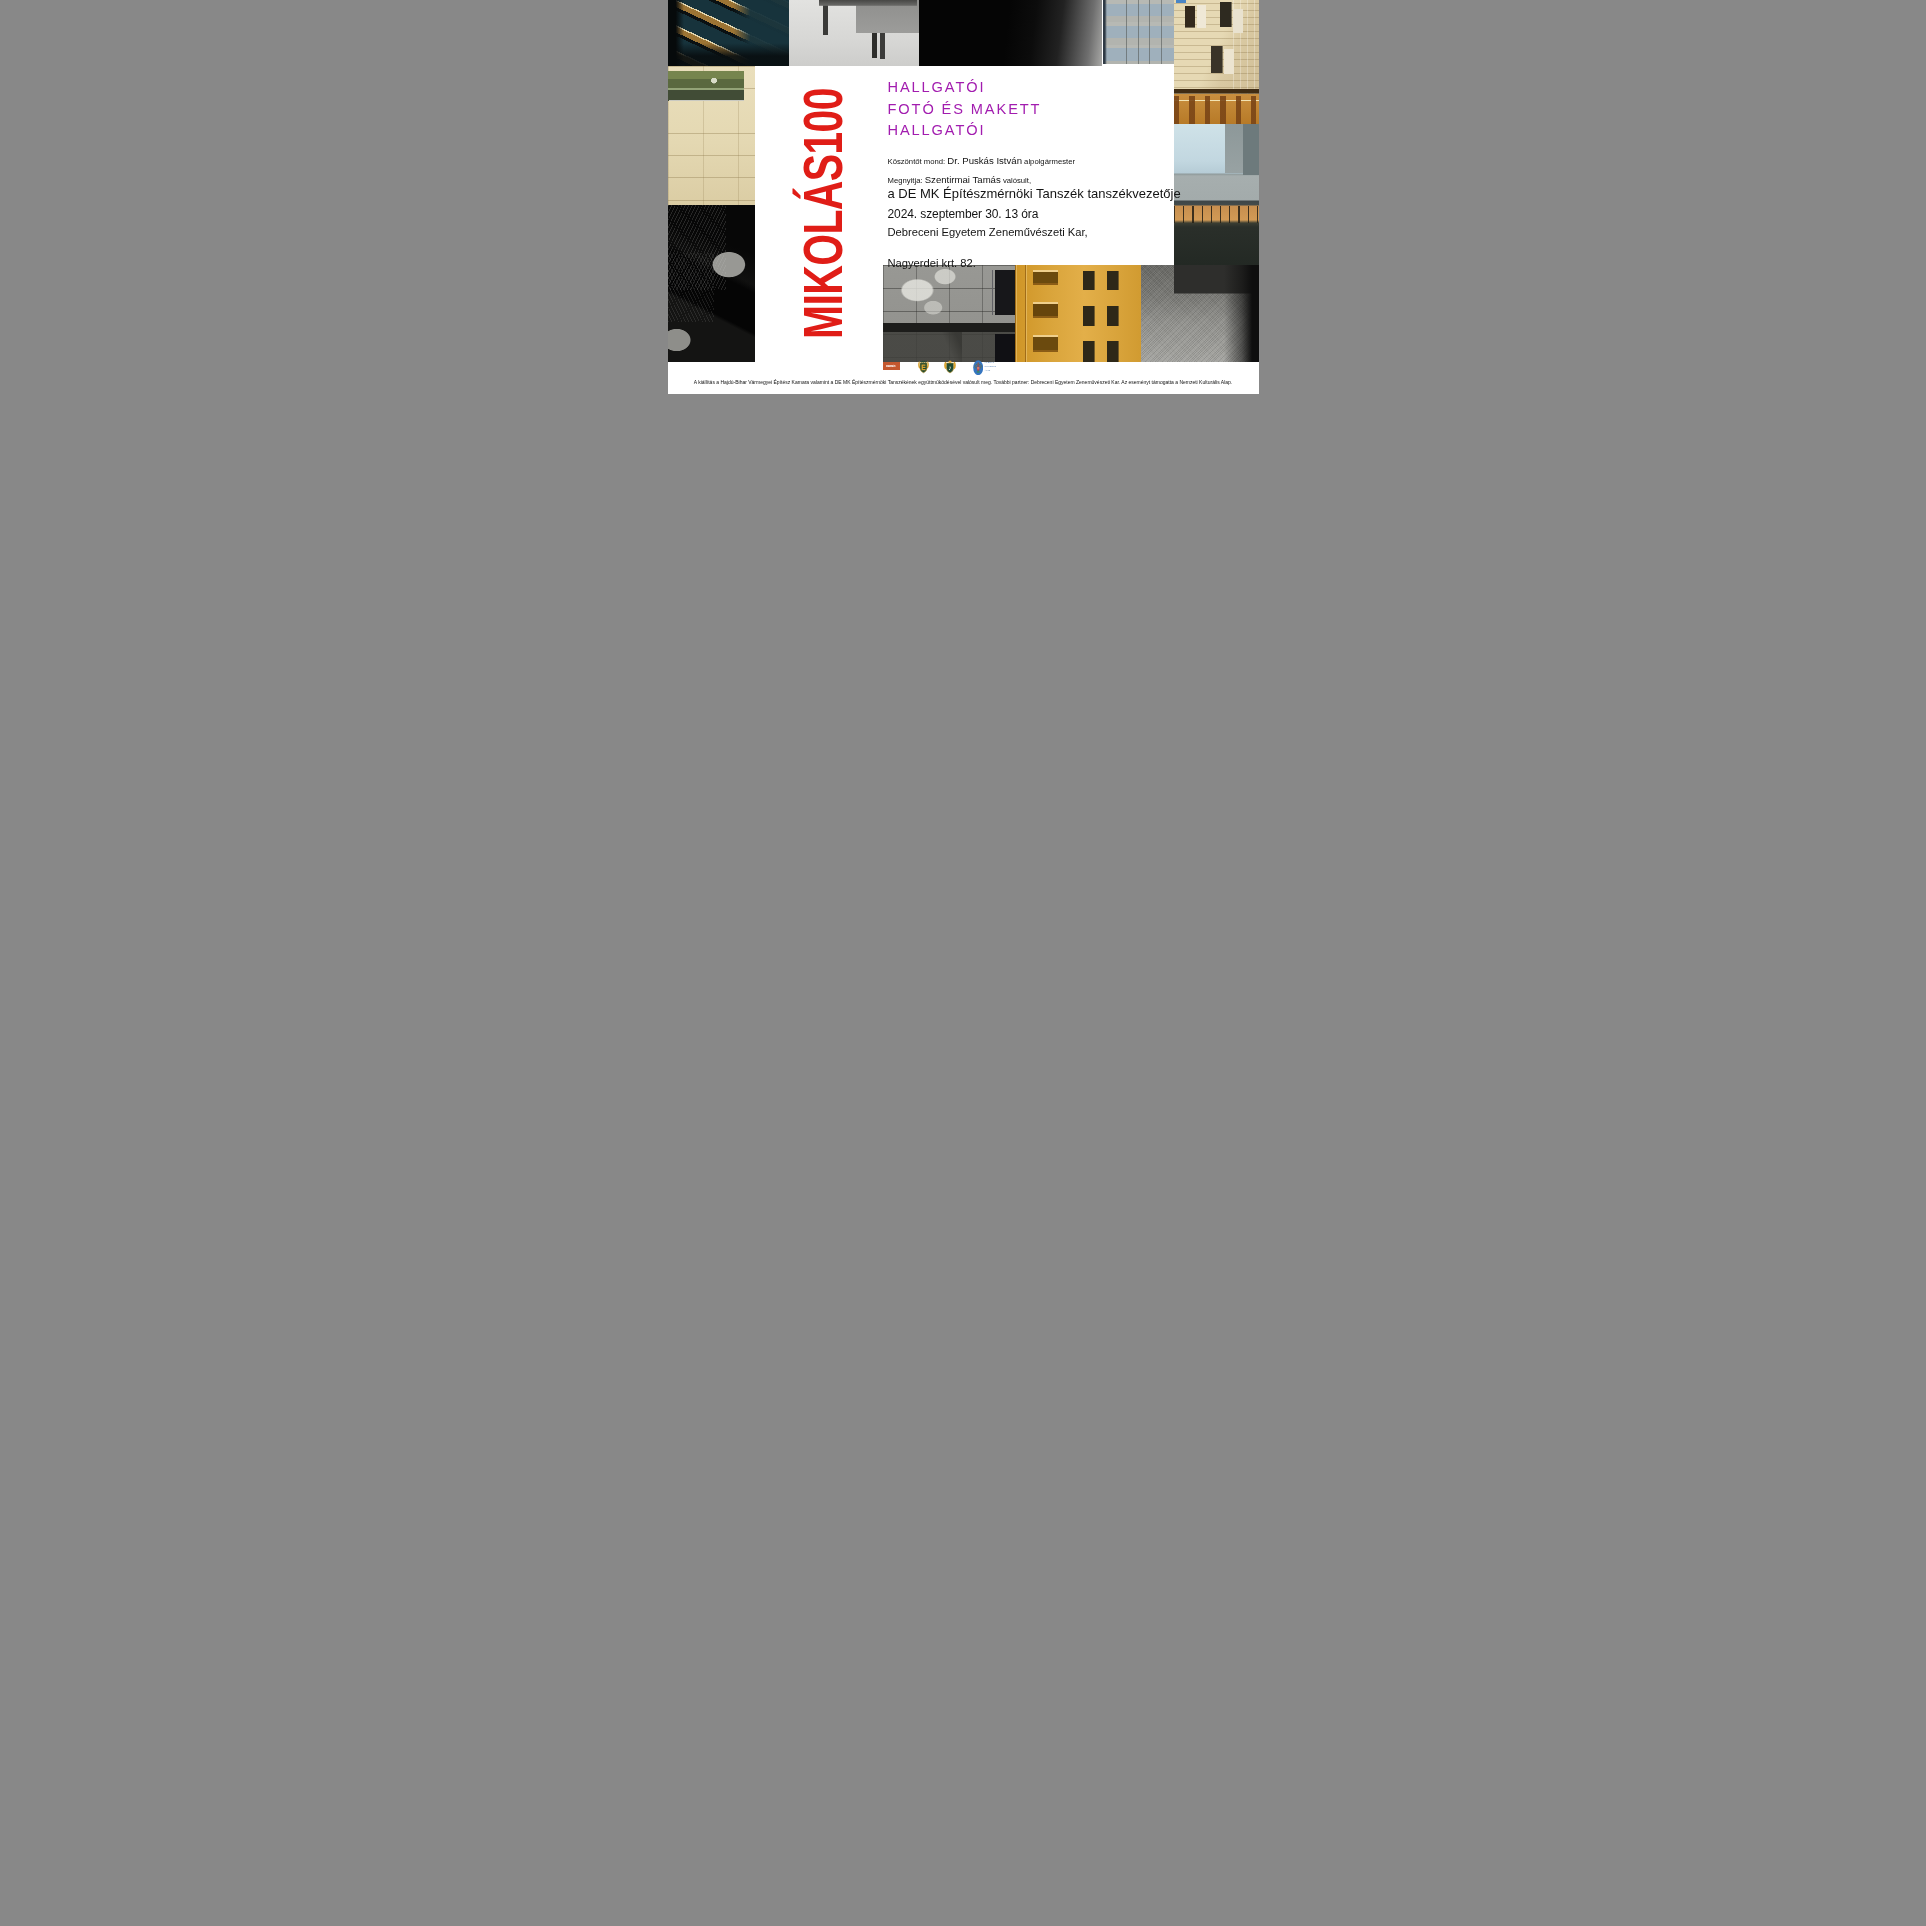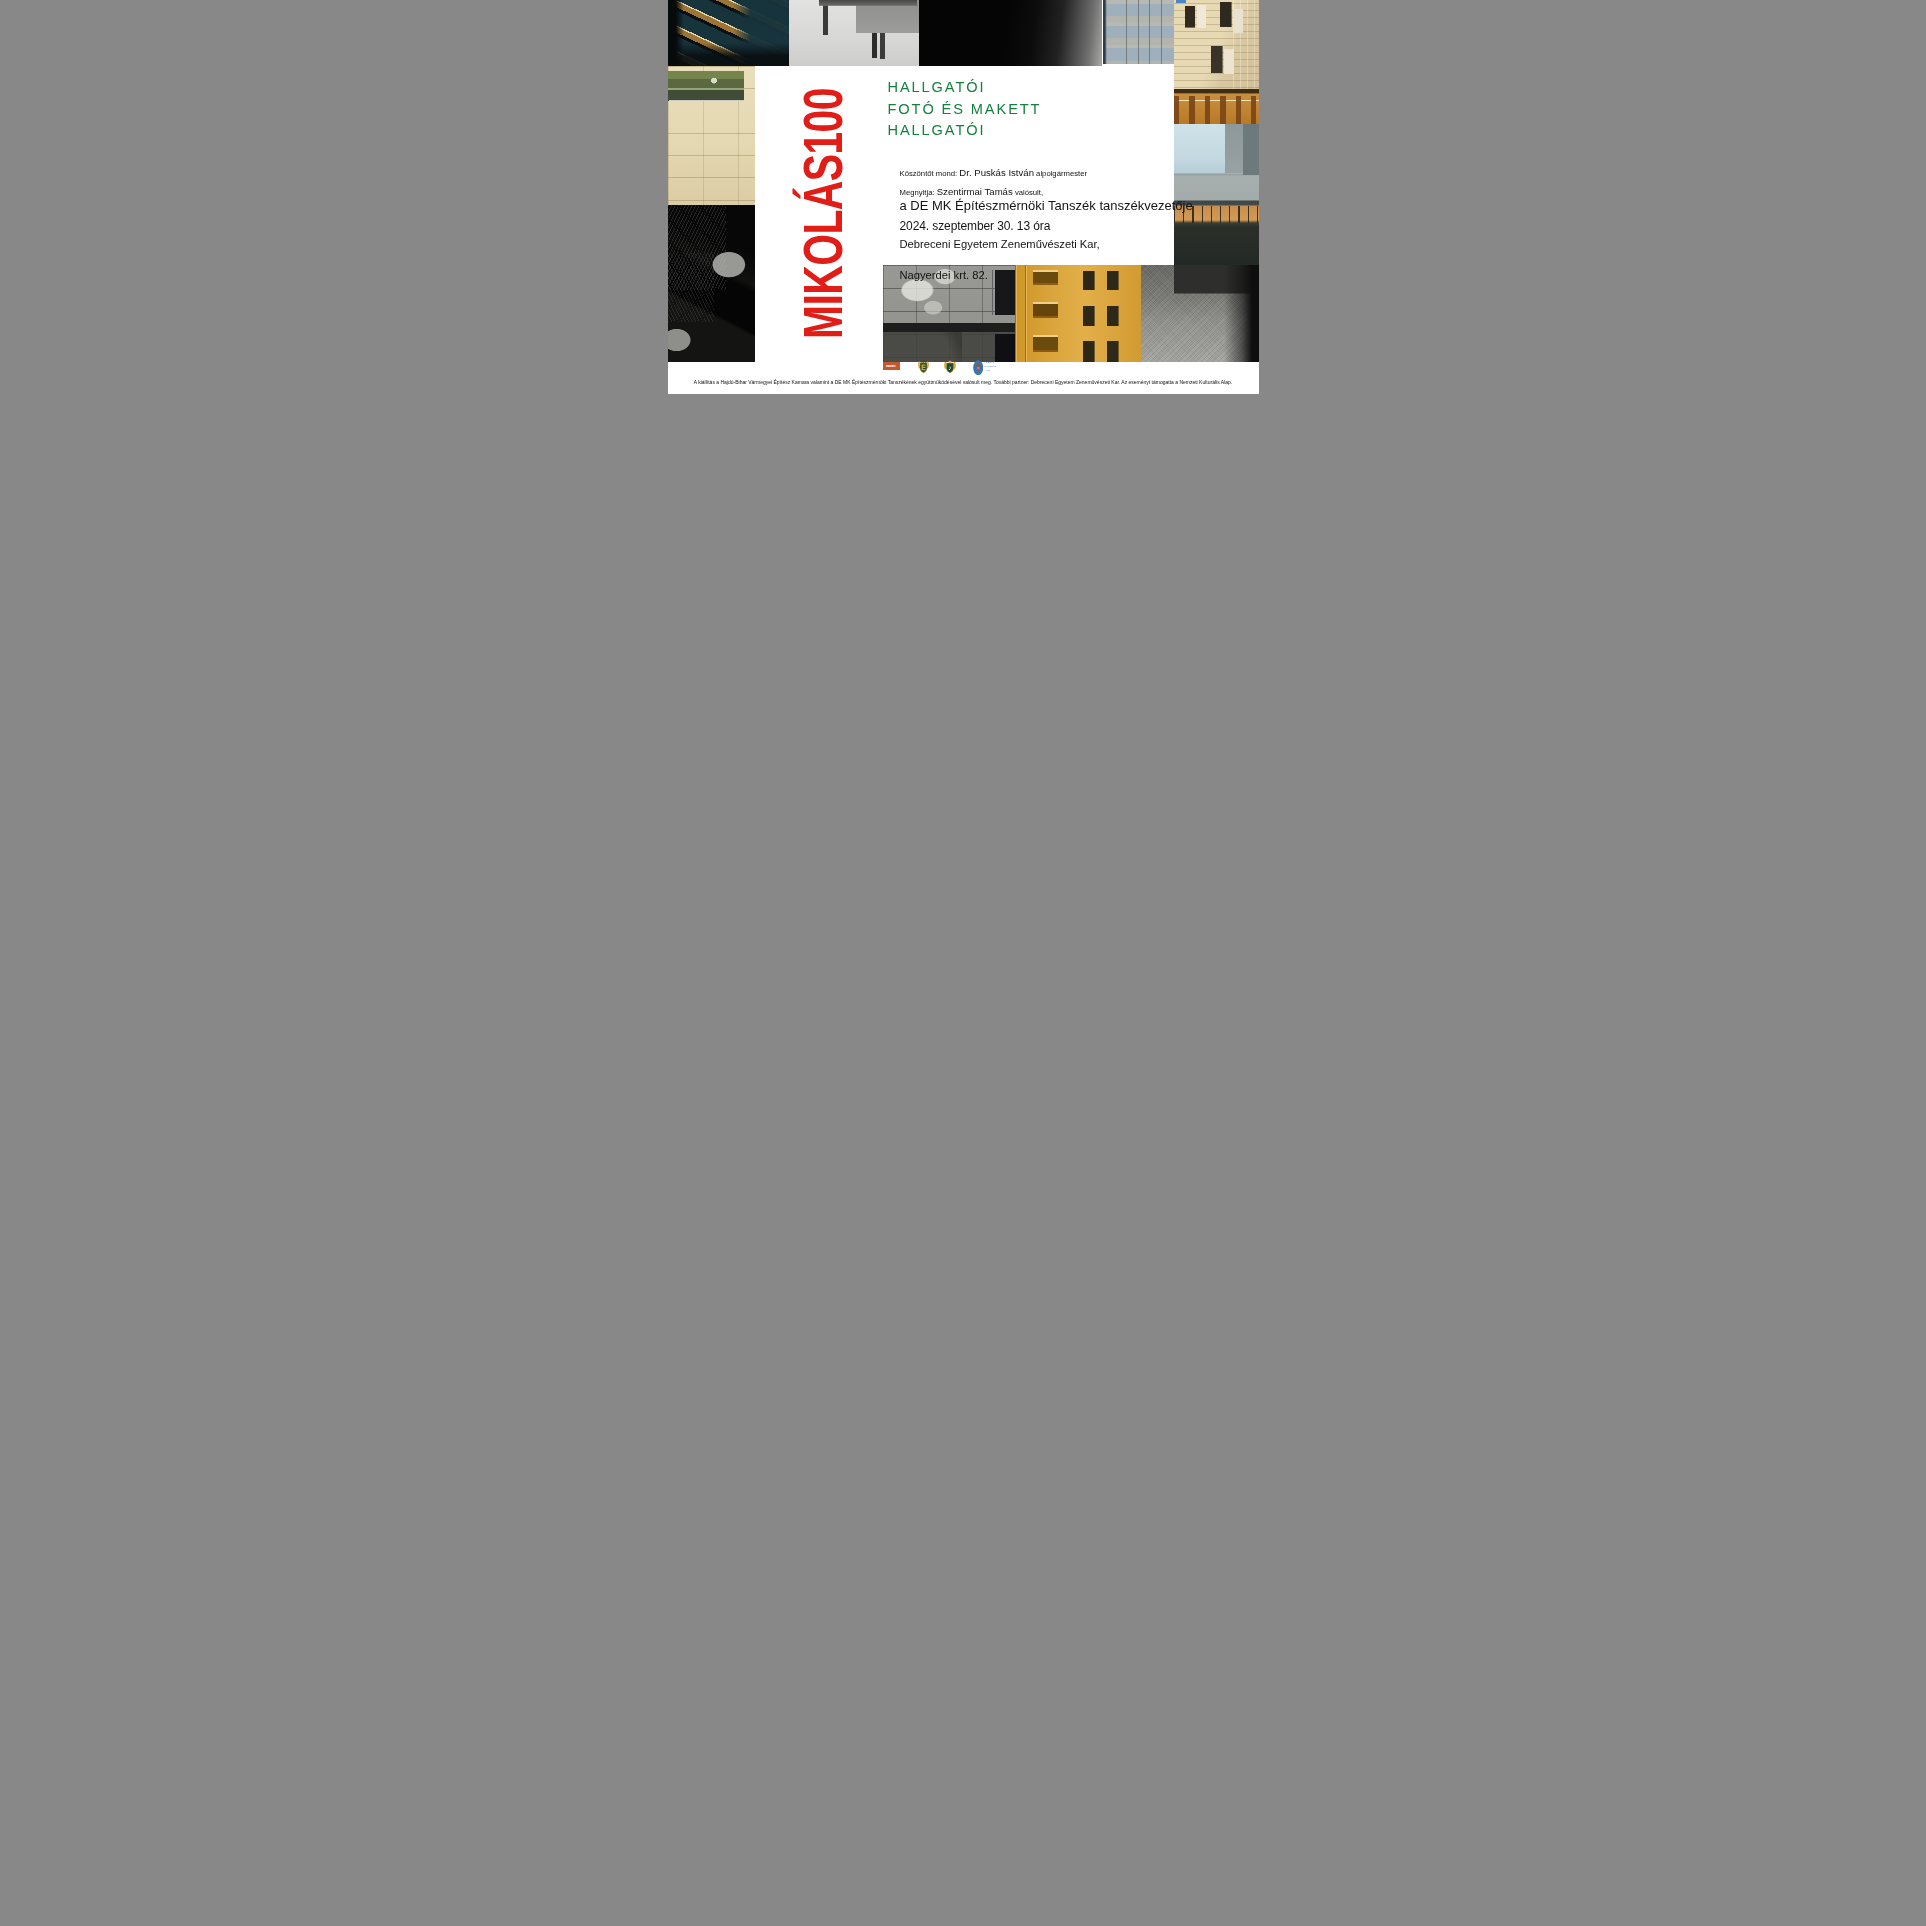--- a/index.html
+++ b/index.html
@@ -121,21 +121,21 @@
 
   
   .vtitle{position:absolute;left:134px;top:77px;width:41px;height:262px;}
   .vtitle-run{position:absolute;left:0;top:262px;width:262px;height:41px;
     transform:rotate(-90deg);transform-origin:0 0;}
   .vtitle-text{display:inline-block;white-space:nowrap;
     font-size:56px;line-height:41px;font-weight:700;letter-spacing:-0.8px;
     transform:scaleX(.73);transform-origin:0 0;}
   .heading{position:absolute;left:0;top:77px;margin:0;font-weight:400;
     font-size:14.6px;line-height:21.6px;letter-spacing:1.9px;}
-  .tline{position:absolute;left:220px;margin:12px;white-space:nowrap;}
+  .tline{position:absolute;left:220px;margin:0;white-space:nowrap;}
   .greeting{top:155px;font-size:7.7px;line-height:11.6px;}
   .opening1{top:174px;font-size:7.7px;line-height:11.6px;}
   .opening2{top:188px;font-size:13px;line-height:11.6px;}
   .big-name{font-size:9.6px;}
   .date-line{top:205px;font-size:12px;line-height:18.5px;letter-spacing:-0.1px;}
   .venue-line{top:225px;font-size:11.2px;line-height:14.6px;text-align:right;}
   .address-line{top:256px;font-size:11.2px;line-height:14.6px;}
 
   
   .logos{position:absolute;left:215px;top:358px;height:17.3px;width:162px;}
@@ -169,21 +169,21 @@
   <div class="photo pL2"></div>
   <div class="photo pD"></div>
   <div class="photo pE"></div>
 
   <div class="vtitle">
     <div class="vtitle-run">
       <span class="vtitle-text" style="color:#e01d17">MIKOLÁS100</span>
     </div>
   </div>
 
-  <h1 class="heading" style="left:220px;color:#15803d">
+  <h1 class="heading" style="left:220px;color:#a21caf">
     <div>HALLGATÓI</div>
     <div>FOTÓ ÉS MAKETT</div>
     <div>HALLGATÓI</div>
   </h1>
 
   <p class="tline greeting"><span>Köszöntőt mond: </span><span class="big-name">Dr. Puskás István</span><span> alpolgármester</span></p>
 
   <p class="tline opening1"><span>Megnyitja: </span><span class="big-name">Szentirmai Tamás</span><span> valósult,</span></p>
   <p class="tline opening2">a DE MK Építészmérnöki Tanszék tanszékvezetője</p>
 

